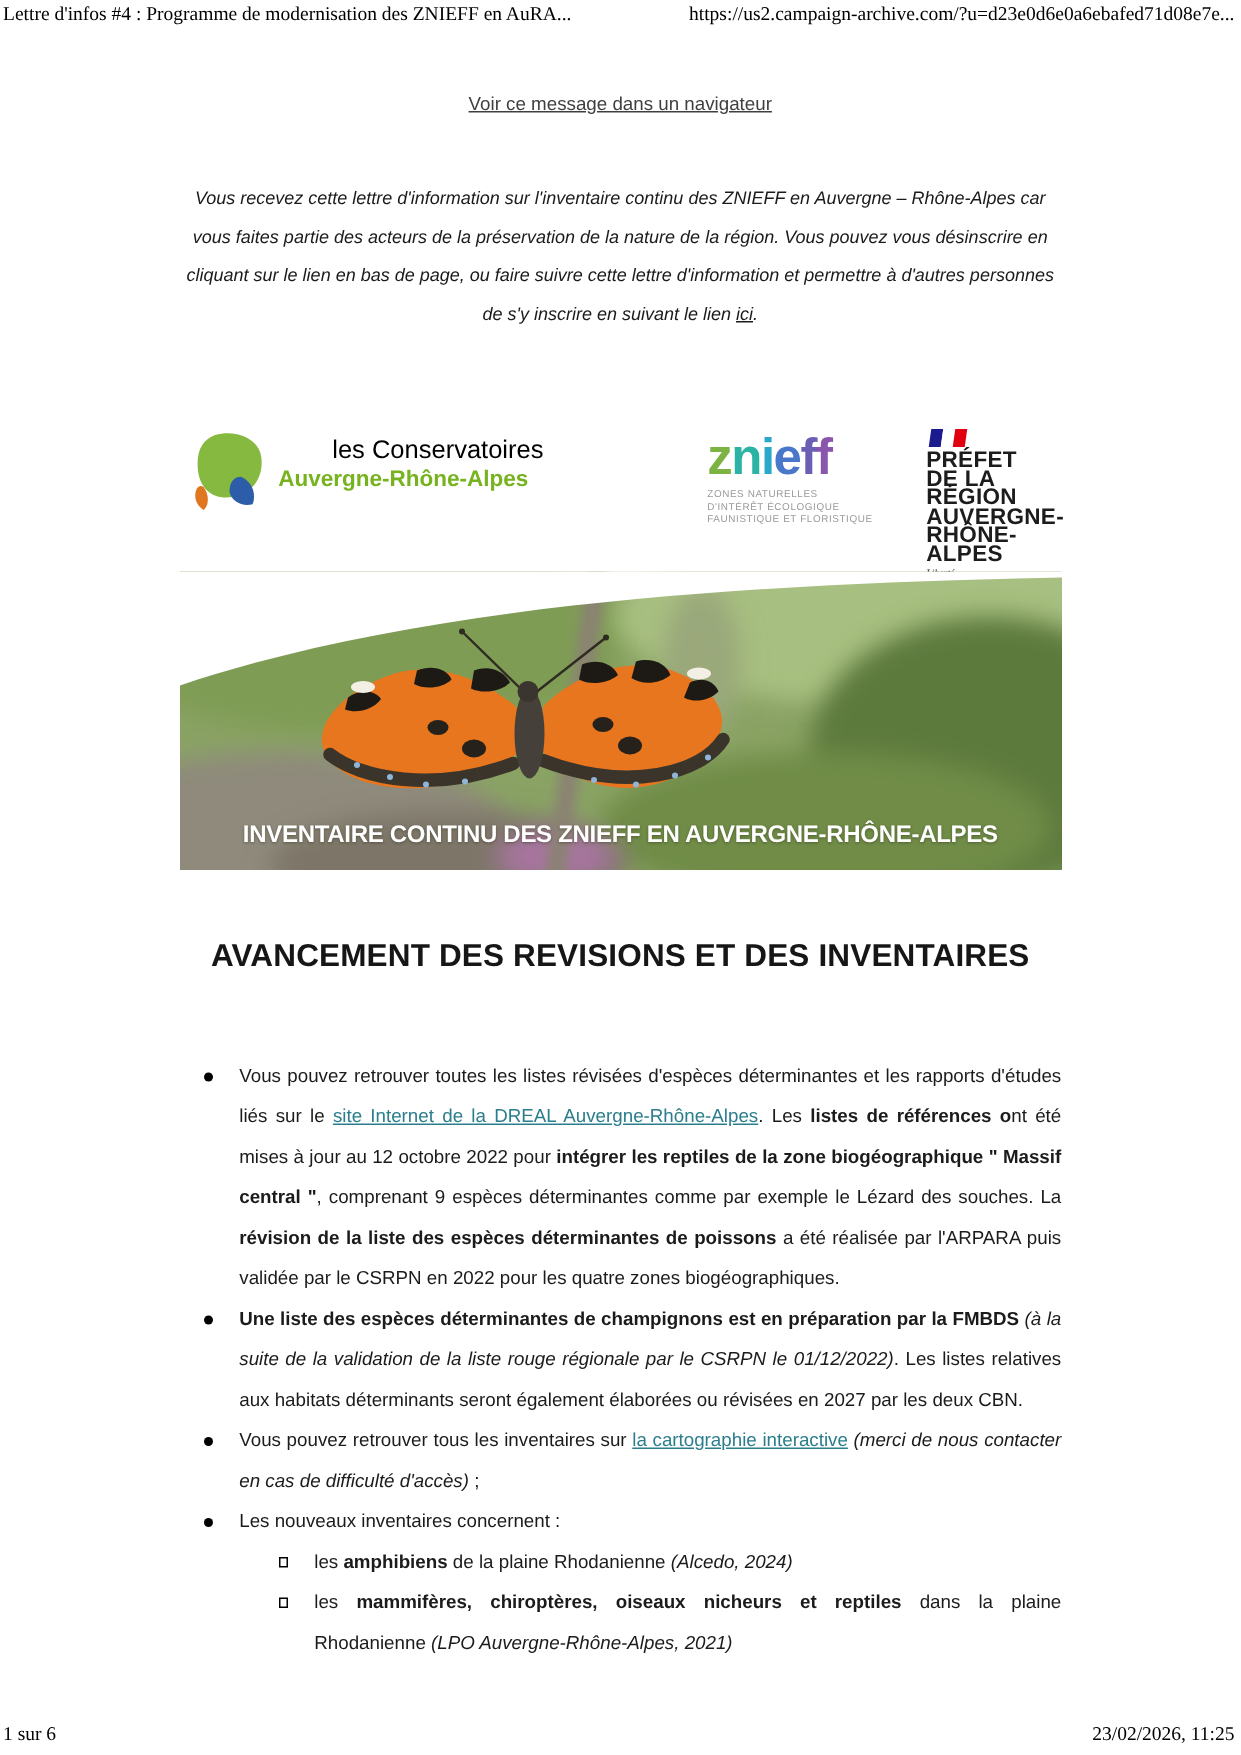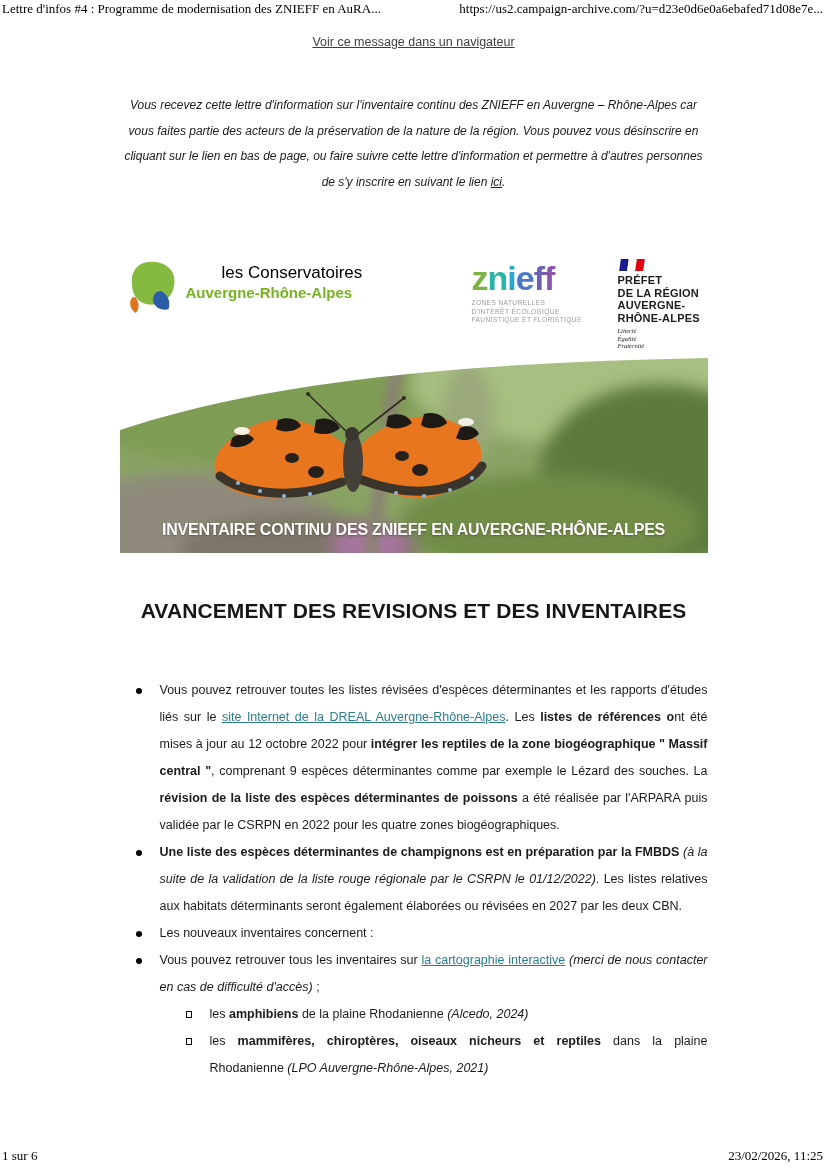--- a/index.html
+++ b/index.html
@@ -8,21 +8,21 @@
     font-family:"Liberation Sans",sans-serif;color:#1d1d1d;overflow:hidden;
   }
   
   .print-bar{
     position:absolute;left:2px;right:4px;display:flex;justify-content:space-between;
     font-family:"Liberation Serif",serif;font-size:13px;color:#000;gap:28px;
   }
   .print-bar.top{top:1px;}
   .print-bar.bottom{bottom:6px;}
 
-  .content{width:588px;margin:0 auto;padding-top:35px;}
+  .content{width:588px;margin:0 auto;padding-top:62px;}
 
   .view-link-wrap{text-align:center;font-size:12.5px;}
   .view-link{color:#3f3f3f;text-decoration:underline;cursor:pointer;}
 
   .intro{
     margin-top:44px;text-align:center;font-style:italic;font-size:12px;
     line-height:25.5px;color:#1b1b1b;
   }
 
   
@@ -33,21 +33,21 @@
   .cen-green{color:#76b31f;font-weight:bold;font-size:15px;}
   .znieff-logo{position:absolute;left:352px;top:6px;}
   .znieff-word{font-size:34px;font-weight:bold;letter-spacing:-1px;line-height:34px;}
   .znieff-sub{margin-top:4px;font-size:6.6px;line-height:8.5px;color:#9a9a9a;letter-spacing:0.4px;}
   .prefet-logo{position:absolute;left:498px;top:4px;color:#1c1c1c;}
   .flag{display:flex;height:12px;width:24px;transform:skewX(-8deg);margin-left:2px;}
   .flag span{flex:1;}
   .fb{background:#1b1b8f;}
   .fw{background:#ffffff;}
   .fr{background:#e1000f;}
-  .prefet-lines{font-weight:bold;font-size:11px;line-height:12.5px;margin-top:3px;letter-spacing:0.2px;}
+  .prefet-lines{font-weight:bold;font-size:15px;line-height:12.5px;margin-top:3px;letter-spacing:0.2px;}
   .prefet-motto{margin-top:3px;font-family:"Liberation Serif",serif;font-style:italic;font-size:6.5px;line-height:7.5px;color:#222;}
 
   
   .banner{position:relative;height:199px;margin-top:9px;overflow:hidden;}
   .banner svg{display:block;}
   .banner-title{
     position:absolute;left:0;right:0;bottom:14px;text-align:center;color:#ffffff;
     font-weight:bold;font-size:16px;letter-spacing:-0.2px;
     text-shadow:0 1px 2px rgba(40,40,20,0.45);
   }
@@ -205,22 +205,22 @@
       <path d="M0,0 L588,0 L588,4 C380,8 160,22 0,76 Z" fill="#ffffff"></path>
     </svg>
     <div class="banner-title">INVENTAIRE CONTINU DES ZNIEFF EN AUVERGNE-RHÔNE-ALPES</div>
   </div>
 
   <h1 class="heading">AVANCEMENT DES REVISIONS ET DES INVENTAIRES</h1>
 
   <ul class="list">
       <li class="item"><span>Vous pouvez retrouver toutes les listes révisées d'espèces déterminantes et les rapports d'études liés sur le </span><span class="lnk">site Internet de la DREAL Auvergne-Rhône-Alpes</span><span>. Les </span><span class="b">listes de références o</span><span>nt été mises à jour au 12 octobre 2022 pour </span><span class="b">intégrer les reptiles de la zone biogéographique " Massif central "</span><span>, comprenant 9 espèces déterminantes comme par exemple le Lézard des souches. La </span><span class="b">révision de la liste des espèces déterminantes de poissons</span><span> a été réalisée par l'ARPARA puis validée par le CSRPN en 2022 pour les quatre zones biogéographiques.</span></li>
       <li class="item"><span class="b">Une liste des espèces déterminantes de champignons est en préparation par la FMBDS </span><span class="i">(à la suite de la validation de la liste rouge régionale par le CSRPN le 01/12/2022)</span><span>. Les listes relatives aux habitats déterminants seront également élaborées ou révisées en 2027 par les deux CBN.</span></li>
+      <li class="item"><span>Vous pouvez retrouver tous les inventaires sur </span><span class="lnk">la cartographie interactive</span><span> </span><span class="i">(merci de nous contacter en cas de difficulté d'accès)</span><span> ;</span></li>
       <li class="item"><span>Les nouveaux inventaires concernent :</span></li>
-      <li class="item"><span>Vous pouvez retrouver tous les inventaires sur </span><span class="lnk">la cartographie interactive</span><span> </span><span class="i">(merci de nous contacter en cas de difficulté d'accès)</span><span> ;</span></li>
       <li class="subitem"><span>les </span><span class="b">amphibiens</span><span> de la plaine Rhodanienne </span><span class="i">(Alcedo, 2024)</span></li>
       <li class="subitem"><span>les </span><span class="b">mammifères, chiroptères, oiseaux nicheurs et reptiles</span><span> dans la plaine Rhodanienne </span><span class="i">(LPO Auvergne-Rhône-Alpes, 2021)</span></li>
     </ul>
 
 </div>
 
 <div class="print-bar bottom">
   <span>1 sur 6</span>
   <span>23/02/2026, 11:25</span>
 </div>

